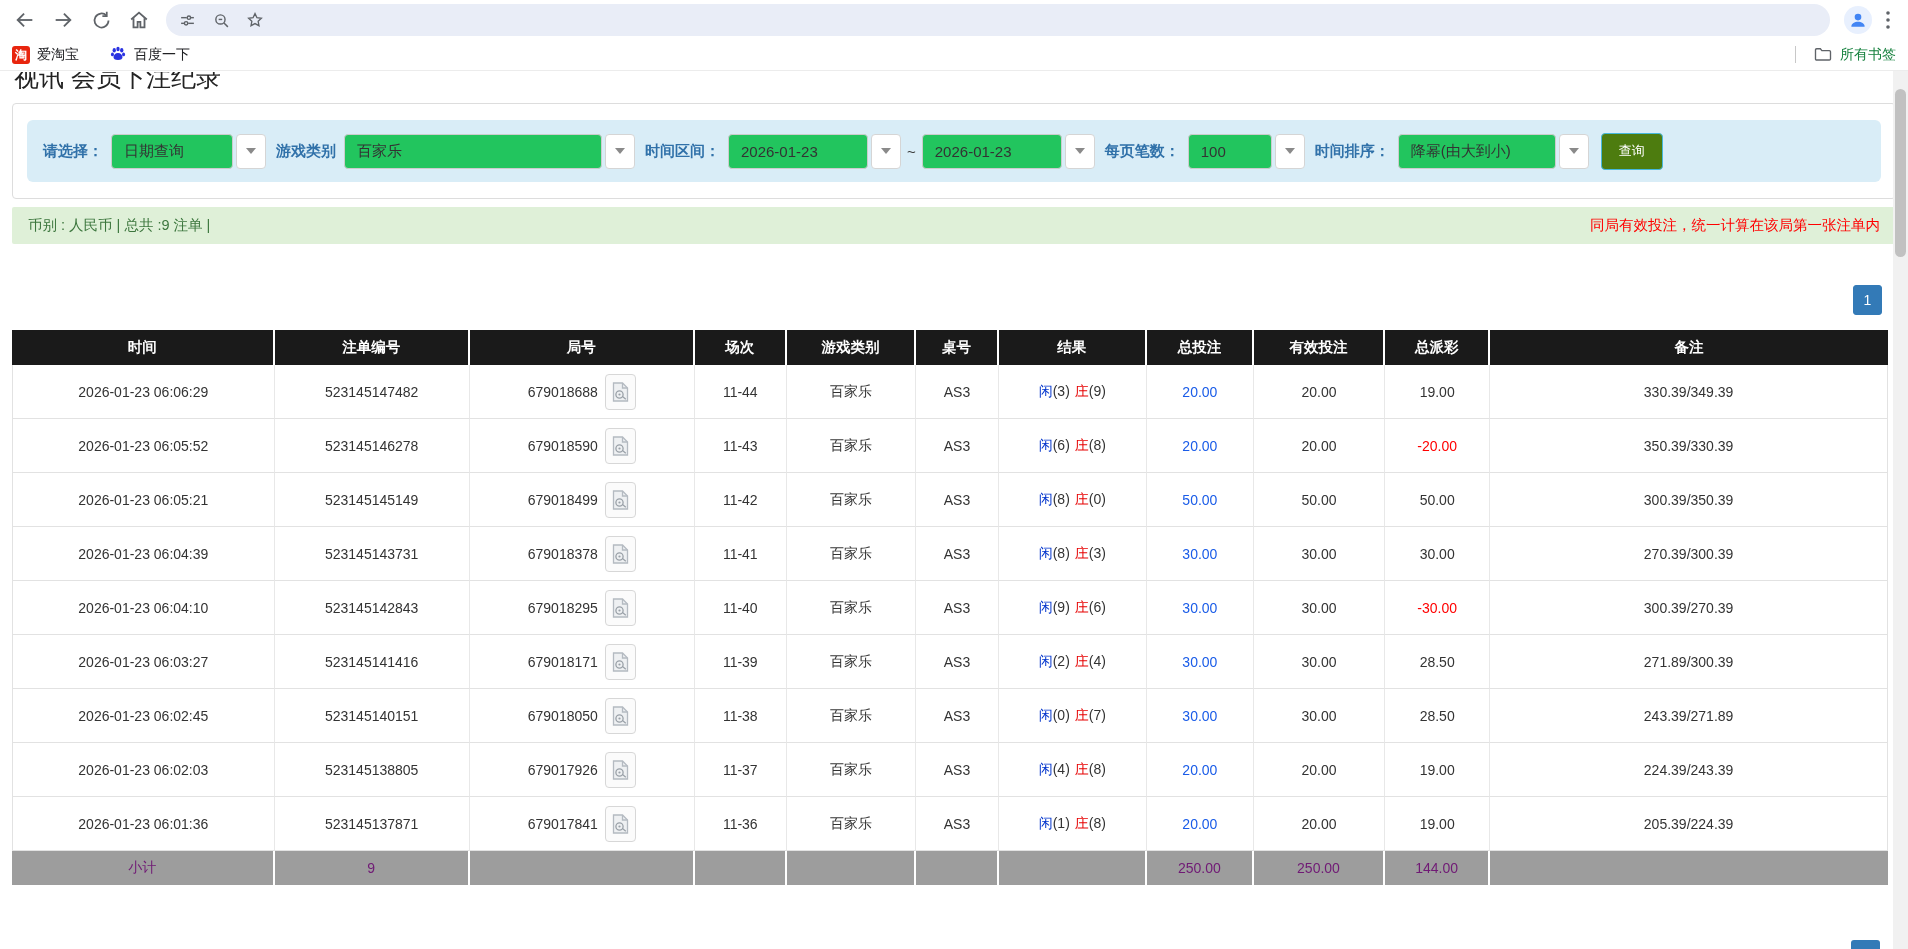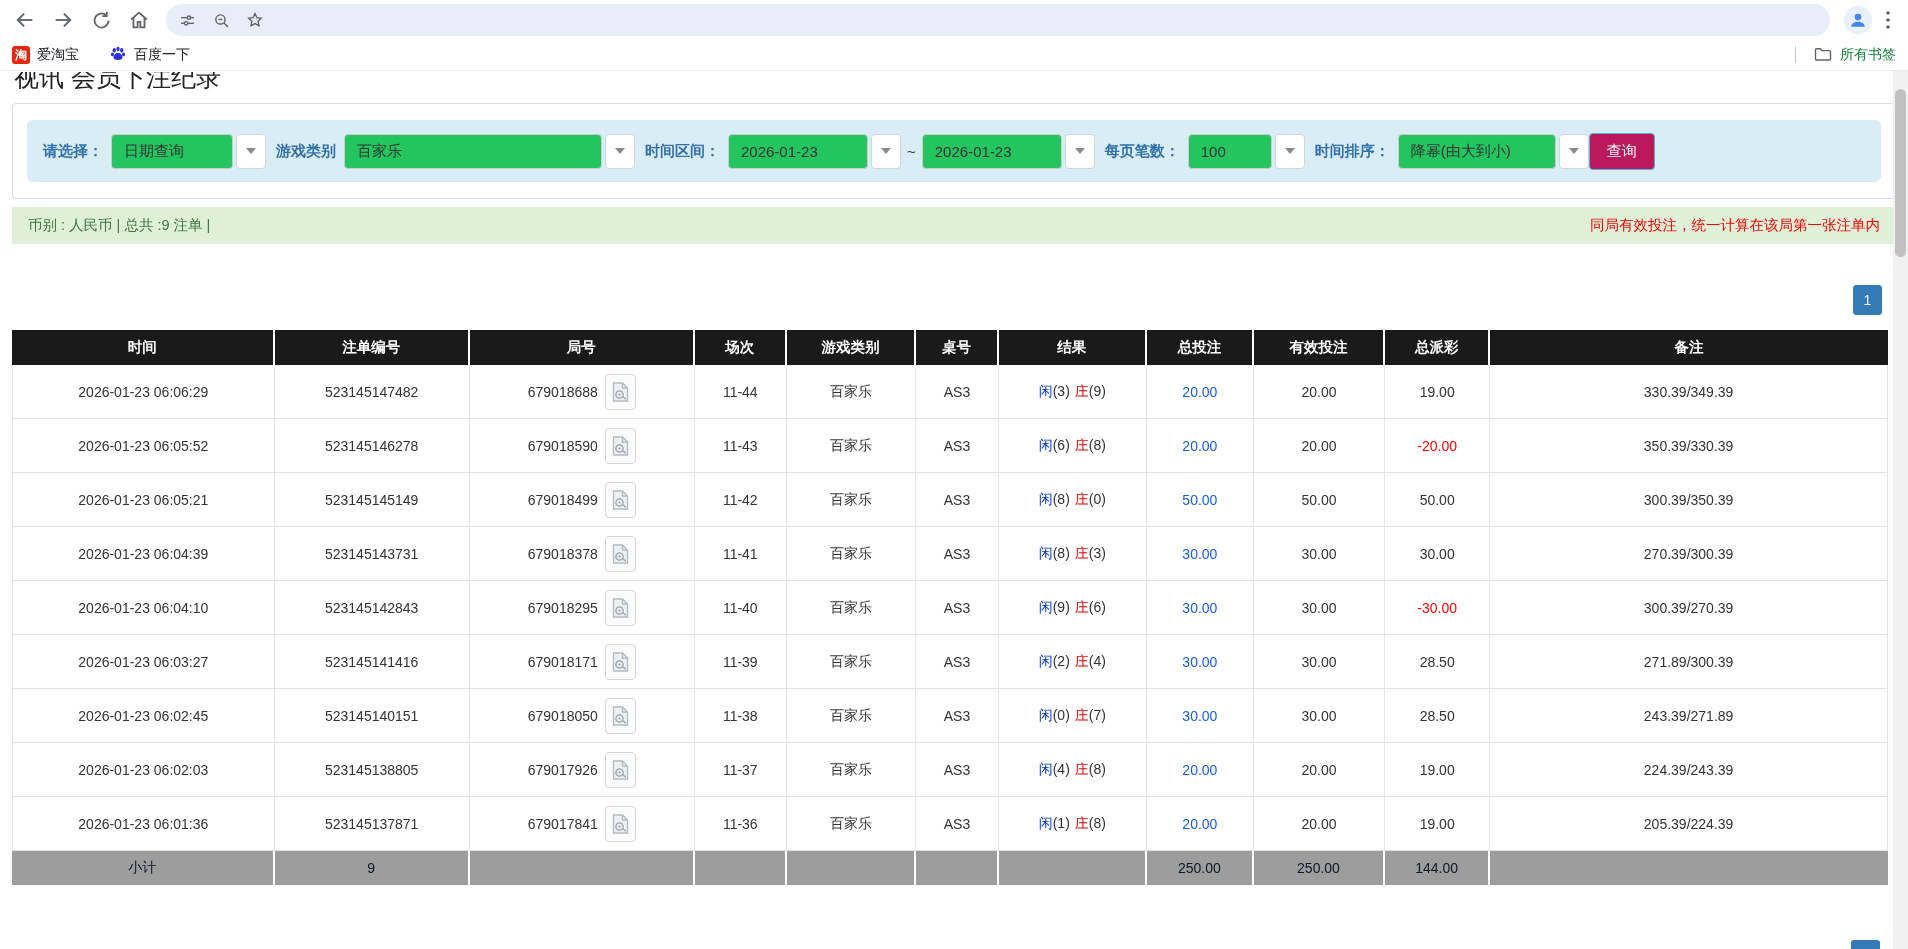--- a/index.html
+++ b/index.html
@@ -29,42 +29,42 @@
   .page-title-wrap { height:25px; overflow:hidden; margin:1px 0 0 14px; }
   .page-title { font-size:25px; color:#222; line-height:40px; margin-top:-15px; white-space:nowrap; }
   .filter-box { margin:6px 12px 0; border:1px solid #ddd; border-radius:4px; background:#fff; padding:16px 14px; }
   .filter-strip { background:#d9edf7; border-radius:6px; height:62px; display:flex; align-items:center; padding:0 16px; }
   .flabel { color:#3071a9; font-weight:bold; font-size:15px; white-space:nowrap; margin:0 8px 0 10px; }
   .selgrp { display:flex; align-items:center; }
   .sel-box { background:#22c55e; border:1px solid #ccc; border-radius:4px; height:35px; display:flex; align-items:center; padding:0 12px; font-size:15px; color:#333; }
   .sel-arrow { width:30px; height:35px; background:#fff; border:1px solid #d5d5d5; border-radius:4px; margin-left:3px; display:flex; align-items:center; justify-content:center; }
   .caret { width:0; height:0; border-left:5px solid transparent; border-right:5px solid transparent; border-top:6px solid #8a8a8a; }
   .tilde { color:#333; font-size:15px; margin:0 6px; }
-  .btn-search { background:#be185d; color:#fff; border:1px solid #46b8da; border-radius:4px; height:37px; padding:0 17px; font-size:15px; display:flex; align-items:center; cursor:pointer; }
+  .btn-search { background:#4d7c0f; color:#fff; border:1px solid #46b8da; border-radius:4px; height:37px; padding:0 17px; font-size:13px; margin-left:12px; display:flex; align-items:center; cursor:pointer; }
   .summary-bar { margin:8px 12px 0; background:#dff0d8; height:37px; display:flex; align-items:center; justify-content:space-between; padding:0 16px; border-radius:2px; font-size:14.5px; }
   .summary-left { color:#3c763d; }
   .summary-right { color:#ff0000; }
   .pagination-top { display:flex; justify-content:flex-end; margin:41px 26px 15px 0; }
   .page-btn { min-width:29px; height:30px; background:#337ab7; color:#fff; display:flex; align-items:center; justify-content:center; border:1px solid #337ab7; border-radius:3px; font-size:14px; cursor:pointer; }
   
   .bet-table { width:1876px; margin:0 12px; border-collapse:separate; border-spacing:0; font-size:14px; color:#333; table-layout:fixed; }
   .bet-table th { background:#1a1a1a; color:#fff; height:35px; font-weight:bold; font-size:14.5px; border-right:2px solid #fff; text-align:center; }
   .bet-table th:last-child { border-right:none; }
   .bet-table tbody td { height:54px; text-align:center; border-bottom:1px solid #e2e2e2; border-right:1px solid #e8e8e8; background:#fff; }
   .bet-table tbody td:last-child { border-right:1px solid #e2e2e2; }
   .bet-table tbody td:first-child { border-left:1px solid #e2e2e2; }
   .round-cell { display:flex; align-items:center; justify-content:center; gap:7px; }
   .video-btn { width:31px; height:36px; background:#fbfbfb; border:1px solid #d7d7d7; border-radius:4px; display:flex; align-items:center; justify-content:center; cursor:pointer; }
   .res-p { color:#0033cc; }
   .res-b { color:#e60000; }
   .res-num { color:#333; }
   .res-gap { display:inline-block; width:5px; }
   .bet-blue { color:#1a5ce8; }
   .neg { color:#ff0000; }
-  .tfoot-row td { background:#9d9d9d; color:#0f172a; height:34px; text-align:center; border-right:2px solid #fff; font-size:14px; }
+  .tfoot-row td { background:#9d9d9d; color:#701a75; height:34px; text-align:center; border-right:2px solid #fff; font-size:14px; }
   .tfoot-row td:last-child { border-right:none; }
   .spacer-row td { height:3px; background:#fff; padding:0; border:none; }
   
   .scrollbar { position:absolute; top:71px; right:0; width:15px; height:878px; background:#f1f1f1; }
   .scroll-thumb { position:absolute; top:18px; left:2px; width:11px; height:168px; background:#c1c1c1; border-radius:6px; }
   .pagination-bottom-stub { position:absolute; right:28px; bottom:0; width:29px; height:9px; background:#337ab7; border-radius:3px 3px 0 0; }
 </style>
 </head>
 <body>
 

